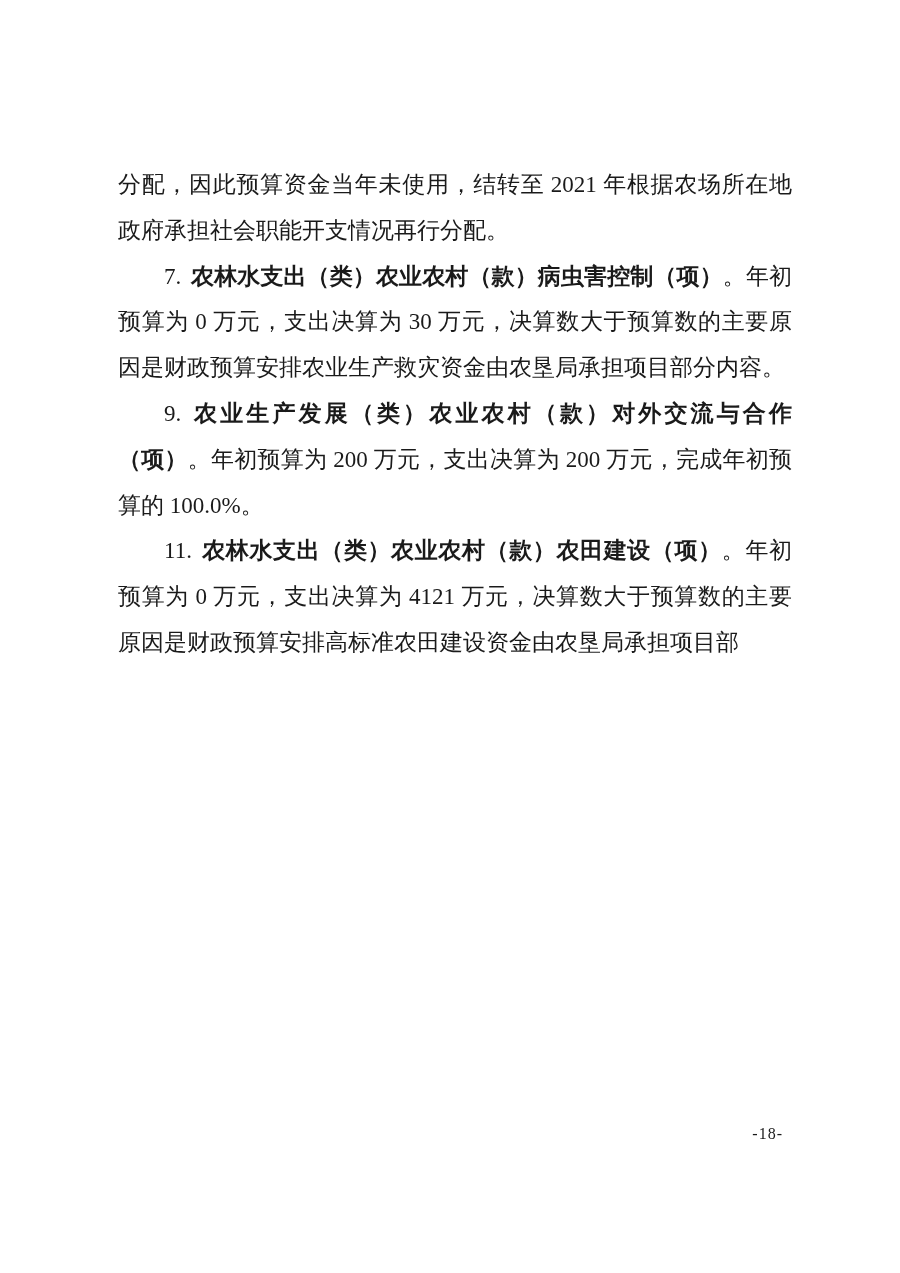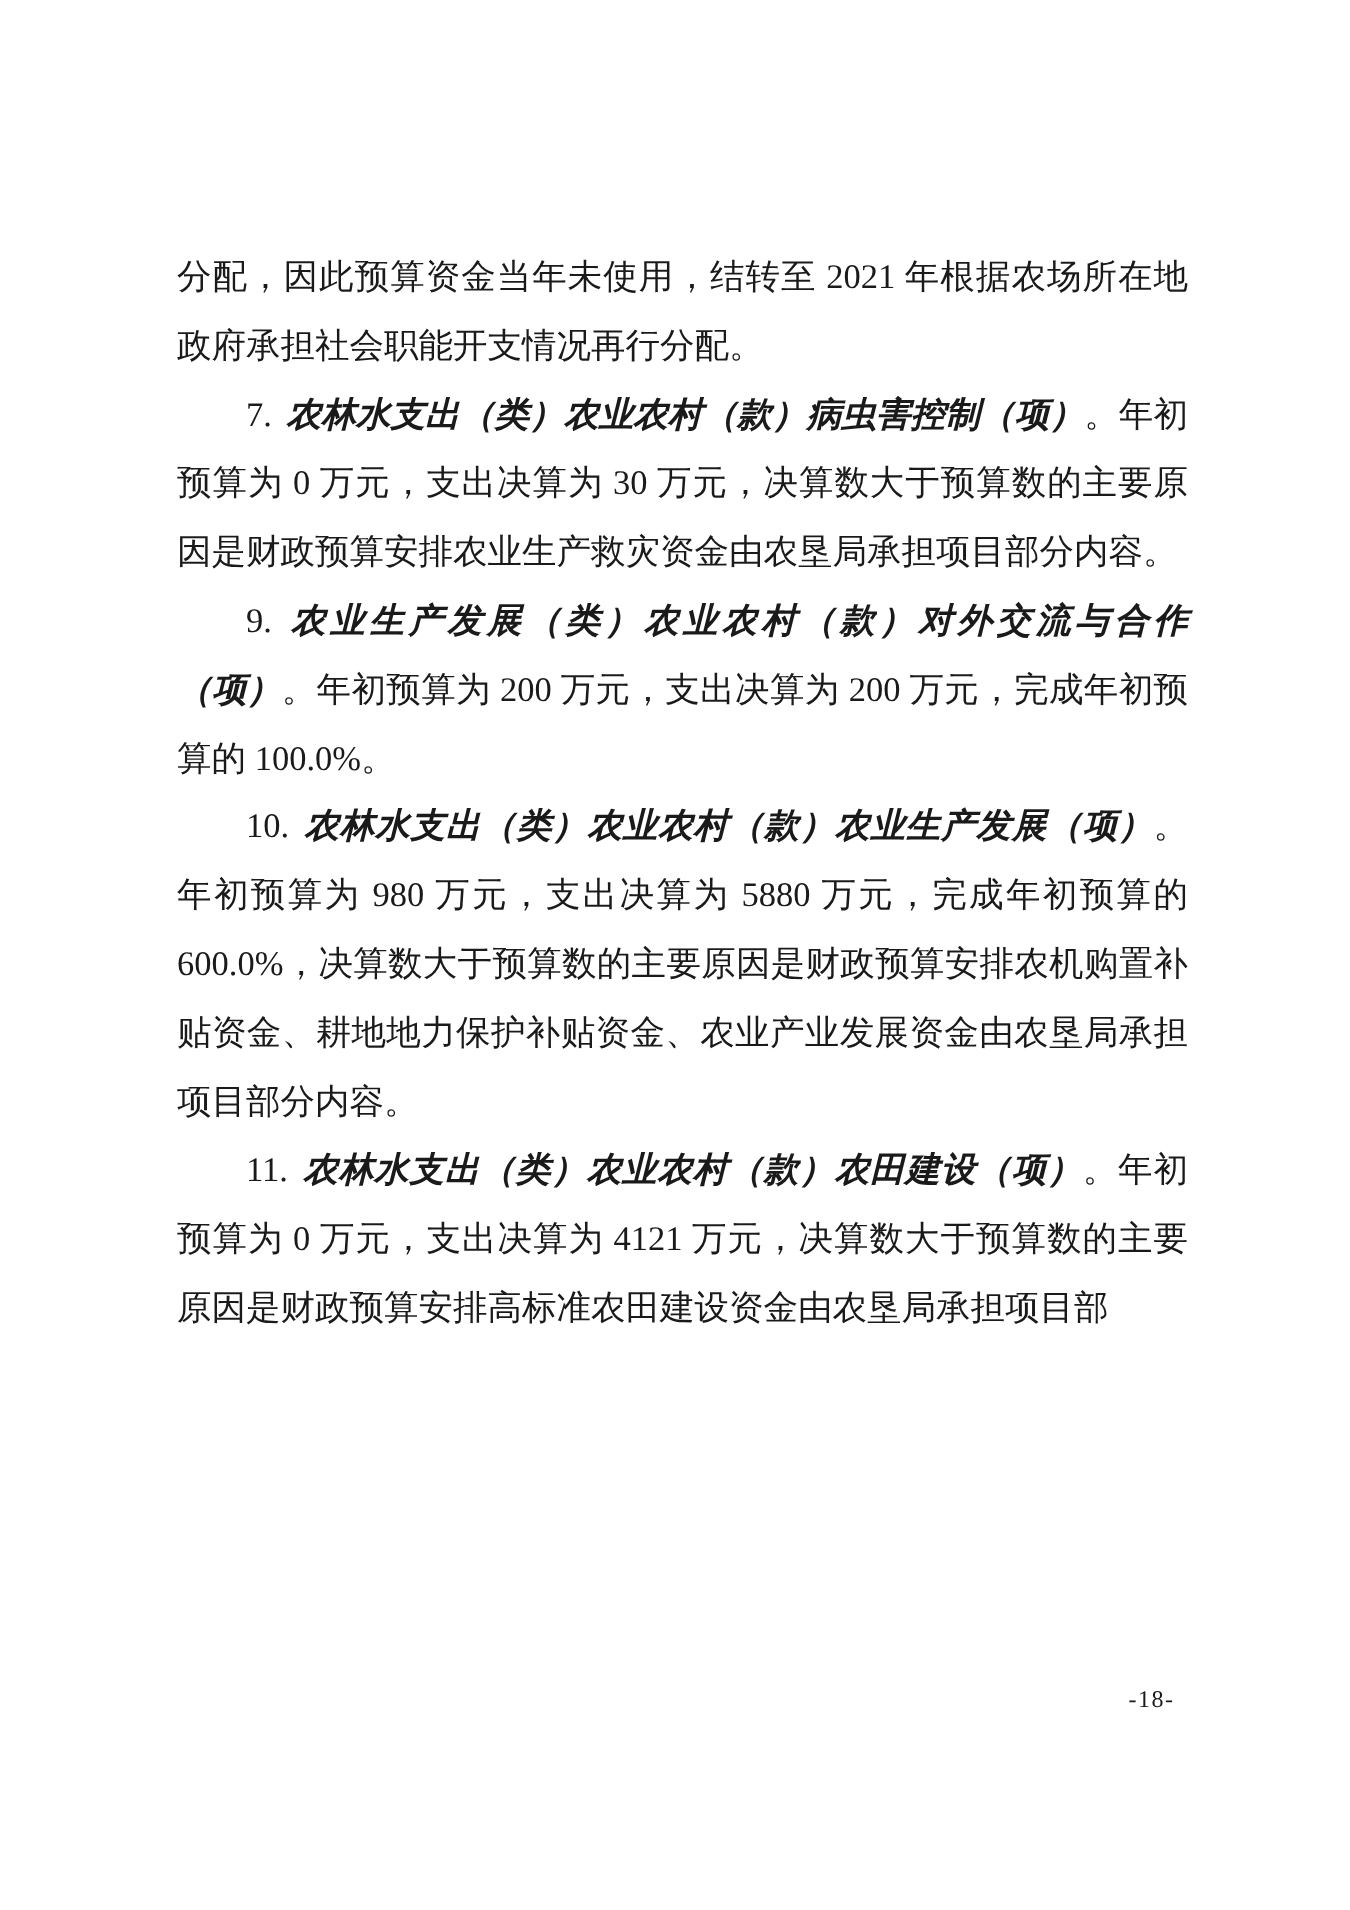--- a/index.html
+++ b/index.html
@@ -37,21 +37,20 @@
   }
   .para.indent {
     text-indent: 2em;
   }
   .run-number {
     font-weight: normal;
     margin-right: 0.42em;
   }
   .run-heading {
     font-weight: bold;
-    font-style: italic;
   }
   .run-body {
     font-weight: normal;
   }
   .page-number {
     position: absolute;
     top: 1120px;
     right: 117px;
     font-size: 16px;
     line-height: 27px;
@@ -60,17 +59,16 @@
   }
 </style>
 </head>
 <body>
 
 <div class="page">
   <div class="doc-body" id="doc-body">
       <p class="para"><span class="run-body">分配，因此预算资金当年未使用，结转至 2021 年根据农场所在地政府承担社会职能开支情况再行分配。</span></p>
       <p class="para indent"><span class="run-number">7.</span><span class="run-heading">农林水支出（类）农业农村（款）病虫害控制（项）</span><span class="run-body">。年初预算为 0 万元，支出决算为 30 万元，决算数大于预算数的主要原因是财政预算安排农业生产救灾资金由农垦局承担项目部分内容。</span></p>
       <p class="para indent"><span class="run-number">9.</span><span class="run-heading">农业生产发展（类）农业农村（款）对外交流与合作（项）</span><span class="run-body">。年初预算为 200 万元，支出决算为 200 万元，完成年初预算的 100.0%。</span></p>
-      <p class="para indent"><span class="run-number">10.</span><span class="run-heading">农林水支出（类）农业农村（款）农业生产发展（项）</span><span class="run-body">。年初预算为 980 万元，支出决算为 5880 万元，完成年初预算的 600.0%，决算数大于预算数的主要原因是财政预算安排农机购置补贴资金、耕地地力保护补贴资金、农业产业发展资金由农垦局承担项目部分内容。</span></p>
       <p class="para indent"><span class="run-number">11.</span><span class="run-heading">农林水支出（类）农业农村（款）农田建设（项）</span><span class="run-body">。年初预算为 0 万元，支出决算为 4121 万元，决算数大于预算数的主要原因是财政预算安排高标准农田建设资金由农垦局承担项目部</span></p>
     </div>
   <div class="page-number">-18-</div>
 </div>
 
 </body></html>

